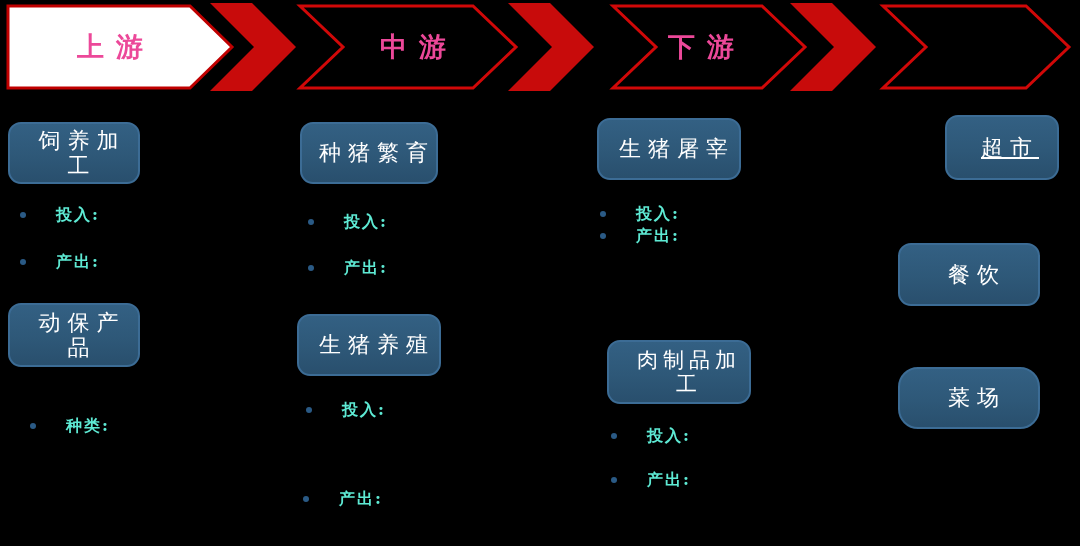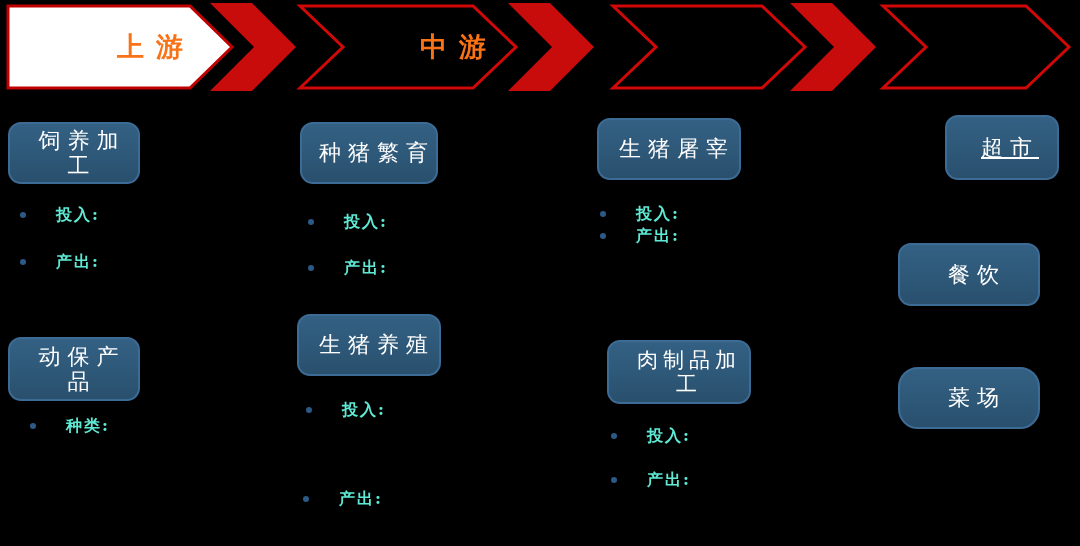--- a/index.html
+++ b/index.html
@@ -19,24 +19,24 @@
   #banner-svg {
     position: absolute;
     left: 0; top: 0;
     width: 1080px; height: 96px;
   }
   .stage-label {
     position: absolute;
     top: 30px;
     height: 34px;
     line-height: 34px;
-    text-align: right;
+    text-align: center;
     font-size: 27px;
     font-weight: bold;
-    color: #f97316;
+    color: #ec4899;
     letter-spacing: 12px;
     padding-left: 12px; 
     box-sizing: border-box;
   }
   
   .node-box {
     position: absolute;
     background: linear-gradient(180deg, #336083 0%, #2e5878 55%, #294f6d 100%);
     border: 2px solid #3c6c95;
     border-radius: 13px;
@@ -85,31 +85,32 @@
     <polygon points="210,3 252,3 296,47 252,91 210,91 254,47" fill="#c80b0b"></polygon>
     <polygon points="300,6 473,6 516,47 473,88 300,88 343,47" fill="none" stroke="#d00808" stroke-width="3"></polygon>
     <polygon points="508,3 550,3 594,47 550,91 508,91 552,47" fill="#c80b0b"></polygon>
     <polygon points="613,6 762,6 805,47 762,88 613,88 656,47" fill="none" stroke="#d00808" stroke-width="3"></polygon>
     <polygon points="790,3 832,3 876,47 832,91 790,91 834,47" fill="#c80b0b"></polygon>
     <polygon points="883,6 1026,6 1069,47 1026,88 883,88 926,47" fill="none" stroke="#d00808" stroke-width="3"></polygon>
   </svg>
 
   <div class="stage-label" style="left:25px;  width:170px;">上游</div>
   <div class="stage-label" style="left:328px; width:170px;">中游</div>
+  <div class="stage-label" style="left:616px; width:170px;">下游</div>
 
   <div class="node-box" style="left:8px; top:122px; width:132px; height:62px;">饲养加工</div>
   <div class="bullet-row" style="left:20px; top:205px;">
     <span class="bullet-dot"></span>
     <span class="bullet-label">投入:</span>
   </div>
   <div class="bullet-row" style="left:20px; top:252px;">
     <span class="bullet-dot"></span>
     <span class="bullet-label">产出:</span>
   </div>
-  <div class="node-box" style="left:8px; top:303px; width:132px; height:64px;margin-top:34px;">动保产品</div>
+  <div class="node-box" style="left:8px; top:303px; width:132px; height:64px;">动保产品</div>
   <div class="bullet-row" style="left:30px; top:380px;margin-top:36px;">
     <span class="bullet-dot"></span>
     <span class="bullet-label">种类:</span>
   </div>
 
   <div class="node-box" style="left:300px; top:122px; width:138px; height:62px;">种猪繁育</div>
   <div class="bullet-row" style="left:308px; top:212px;">
     <span class="bullet-dot"></span>
     <span class="bullet-label">投入:</span>
   </div>

